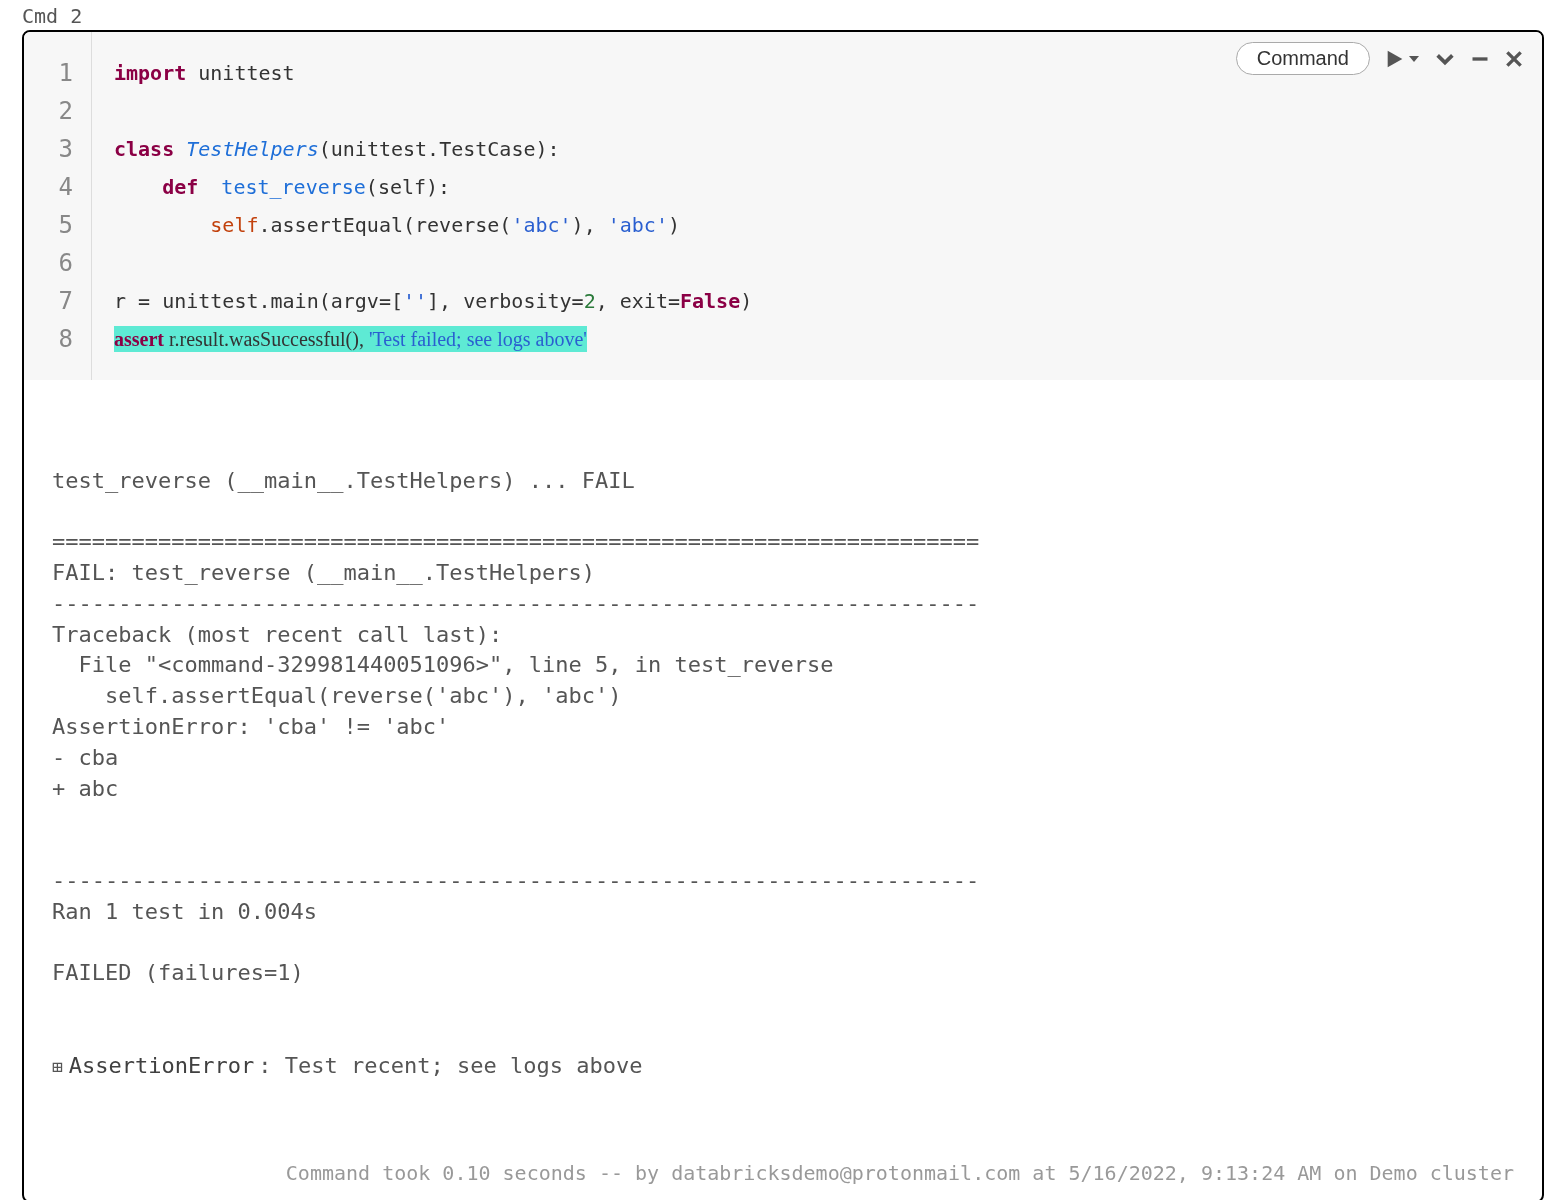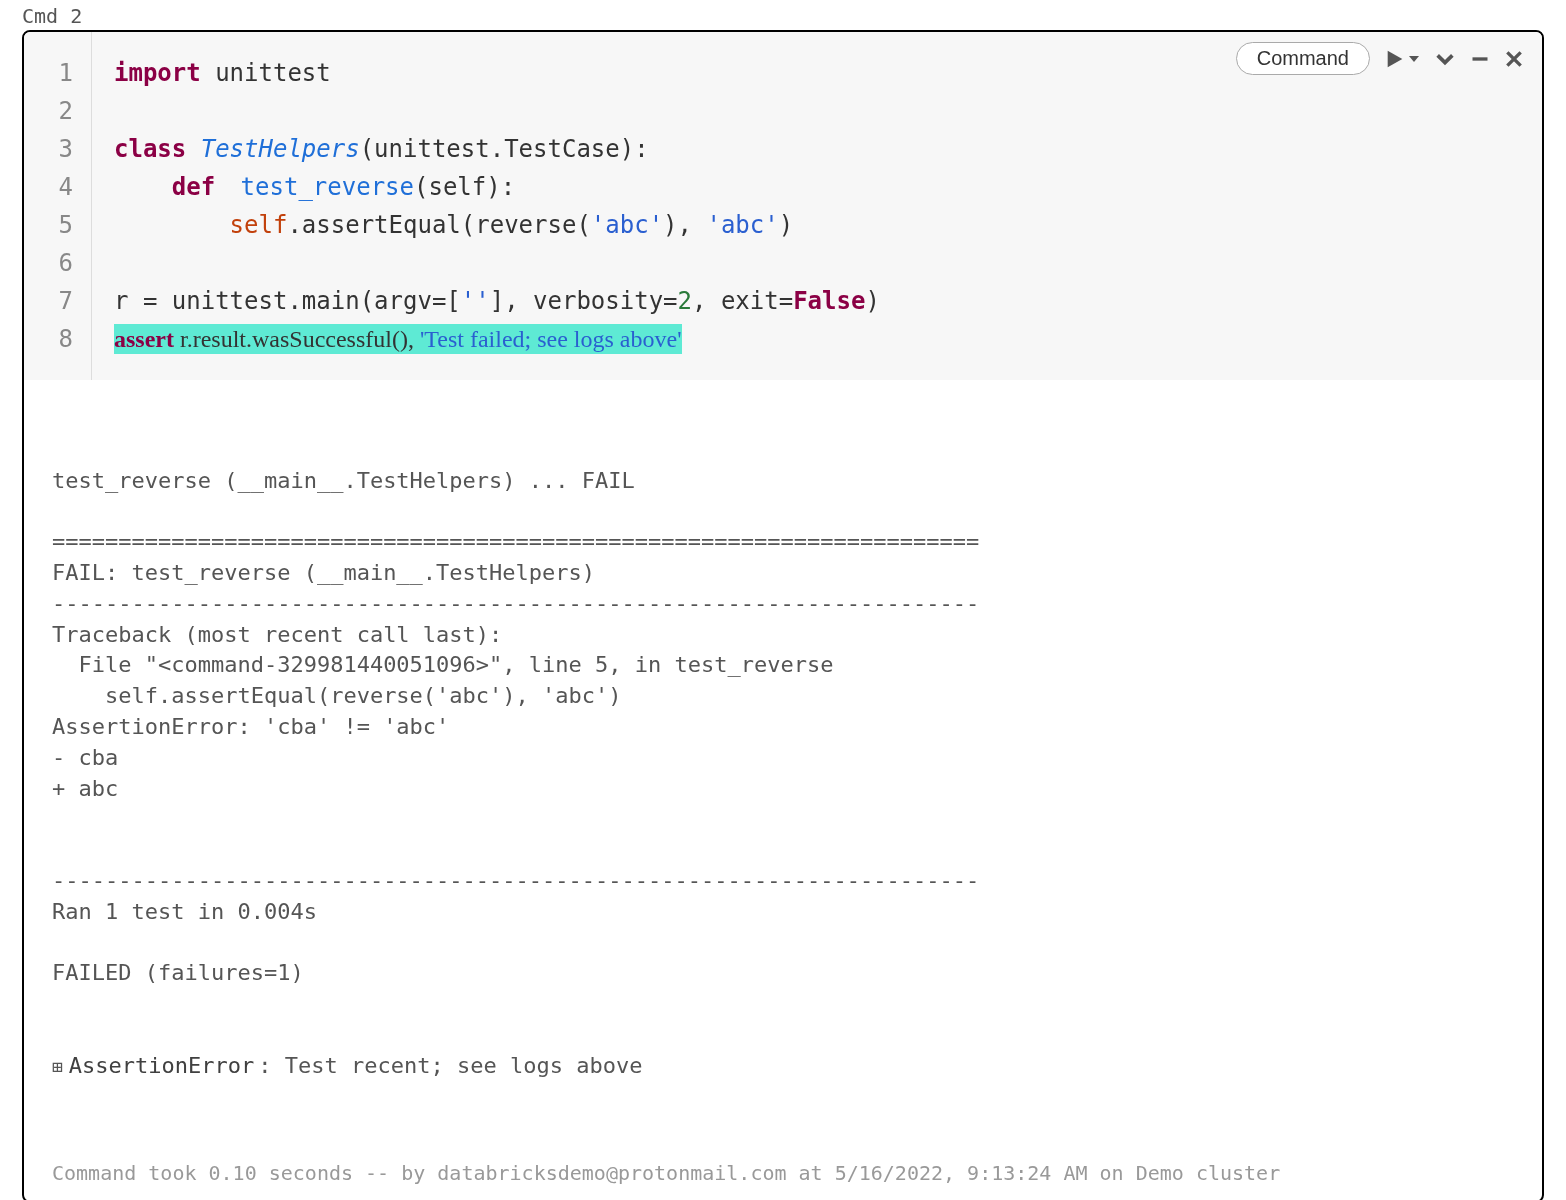--- a/index.html
+++ b/index.html
@@ -46,21 +46,21 @@
     }
     .gutter .ln {
       padding: 0 18px 0 0;
       line-height: 38px;
       height: 38px;
     }
     .code-lines {
       flex: 1;
       padding: 22px 0 22px 22px;
       font-family: "Menlo", "Consolas", monospace;
-      font-size: 24px;
+      font-size: 20px;
       white-space: pre;
       color: #333;
     }
     .code-line {
       height: 38px;
       line-height: 38px;
     }
     .hl-line {
       background: #5eead4;
       display: inline;
@@ -124,20 +124,21 @@
     .expand-icon {
       color: #555;
       font-size: 18px;
       margin-right: 2px;
     }
     .footer {
       padding: 8px 28px 16px 28px;
       font-family: "Menlo", "Consolas", monospace;
       font-size: 20px;
       color: #999;
+      text-align: right;
     }
   </style>
 </head>
 <body>
 
 <div class="cell-container">
 
   <div class="cmd-label">Cmd 2</div>
 
   <div class="cell-border">

